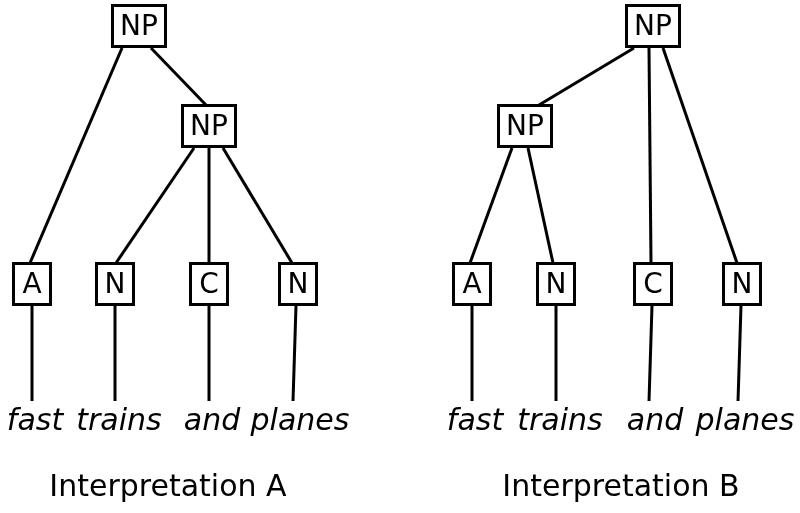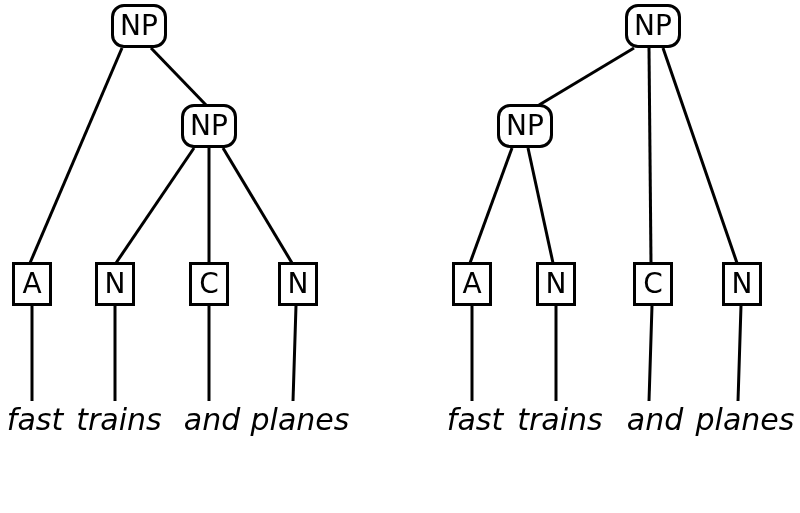--- a/index.html
+++ b/index.html
@@ -21,21 +21,21 @@
     position: absolute;
     box-sizing: border-box;
     border: 3px solid #000000;
     background: #ffffff;
     display: flex;
     align-items: center;
     justify-content: center;
     font-size: 28px;
     line-height: 1;
   }
-  .node.phrase { width: 56px; height: 44px; border-radius: 13px; }
+  .node.phrase { width: 56px; height: 44px; }
   .node.leaf   { width: 40px; height: 44px; }
   .word {
     position: absolute;
     top: 405px;
     transform: translateX(-50%);
     font-style: italic;
     font-size: 30px;
     line-height: 1;
     white-space: nowrap;
   }
@@ -83,29 +83,31 @@
   <div class="node leaf" style="left:12px; top:262px;">A</div>
   <div class="node leaf" style="left:95px; top:262px;">N</div>
   <div class="node leaf" style="left:189px; top:262px;">C</div>
   <div class="node leaf" style="left:278px; top:262px;">N</div>
 
   <div class="word" style="left:35px;">fast</div>
   <div class="word" style="left:119px;">trains</div>
   <div class="word" style="left:212px;">and</div>
   <div class="word" style="left:300px;">planes</div>
 
+  <div class="caption" style="left:168px;">Interpretation A</div>
 
   <div class="node phrase" style="left:625px; top:4px;">NP</div>
 
   <div class="node phrase" style="left:497px; top:104px;">NP</div>
 
   <div class="node leaf" style="left:452px; top:262px;">A</div>
   <div class="node leaf" style="left:536px; top:262px;">N</div>
   <div class="node leaf" style="left:633px; top:262px;">C</div>
   <div class="node leaf" style="left:722px; top:262px;">N</div>
 
   <div class="word" style="left:475px;">fast</div>
   <div class="word" style="left:560px;">trains</div>
   <div class="word" style="left:655px;">and</div>
   <div class="word" style="left:745px;">planes</div>
 
+  <div class="caption" style="left:621px;">Interpretation B</div>
 
 </div>
 
 </body></html>

